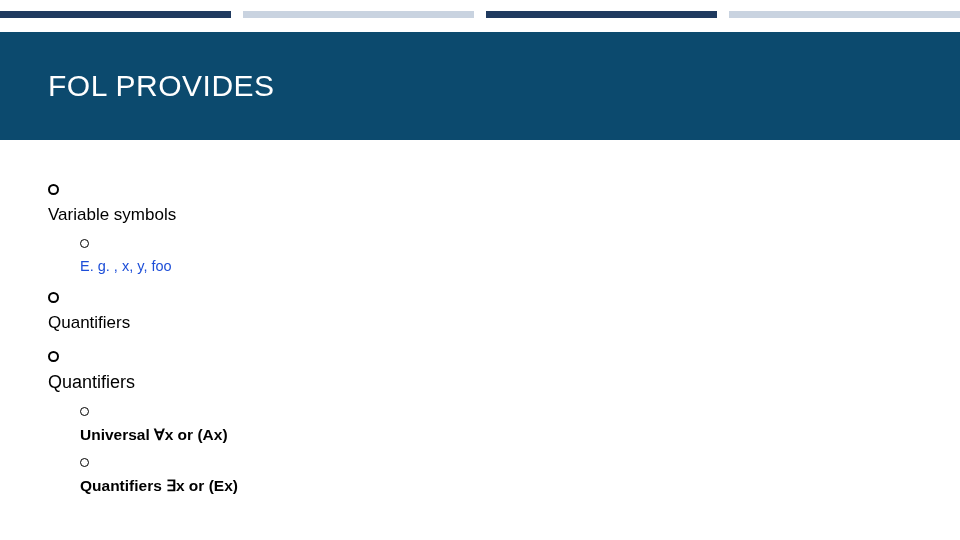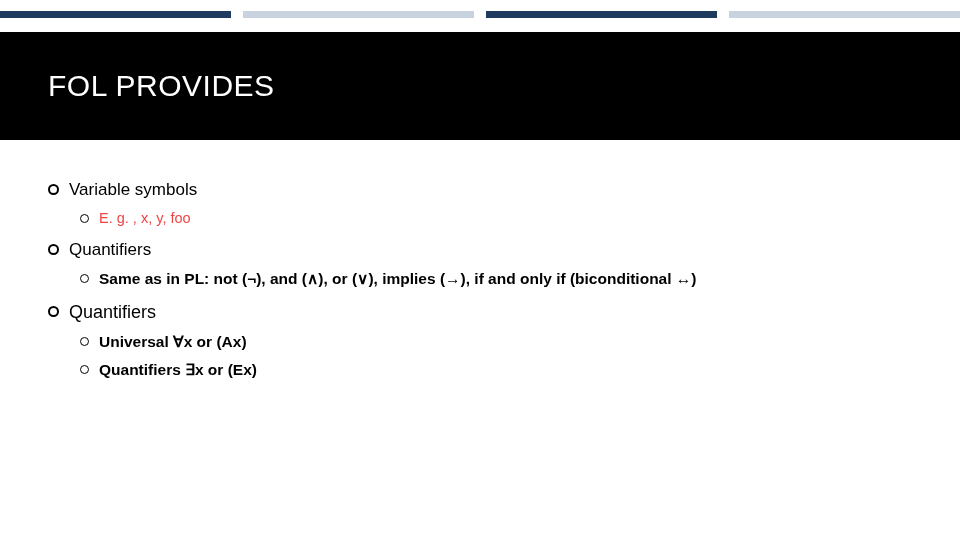--- a/index.html
+++ b/index.html
@@ -24,21 +24,21 @@
     height: 100%;
   }
   .top-stripe .seg.dark { background: #1f3a5f; flex: 1; }
   .top-stripe .seg.light { background: #c9d3e0; flex: 1; }
   .title-band {
     position: absolute;
     top: 32px;
     left: 0;
     width: 100%;
     height: 108px;
-    background: #000000;
+    background: #0c4a6e;
     display: flex;
     align-items: center;
     padding-left: 48px;
   }
   .title-band h1 {
     color: #ffffff;
     font-weight: 400;
     font-size: 30px;
     letter-spacing: 0.5px;
   }
@@ -59,32 +59,33 @@
     margin-left: 32px;
     margin-top: 10px;
   }
   ul.level2 > li {
     margin-bottom: 10px;
   }
   .bullet-row {
     display: flex;
     align-items: flex-start;
     gap: 10px;
+    flex-direction: column;
   }
   .bullet {
     flex: 0 0 auto;
     border: 2px solid #000;
     border-radius: 50%;
     background: transparent;
   }
   .bullet.lg { width: 11px; height: 11px; margin-top: 4px; }
   .bullet.sm { width: 9px; height: 9px; margin-top: 4px; border-width: 1.6px; }
   .lbl-lg { font-size: 17px; color: #000; }
   .lbl-md { font-size: 15.5px; color: #000; }
-  .lbl-sm { font-size: 14.5px; color: #ef4444; }
+  .lbl-sm { font-size: 14.5px; color: #1d4ed8; }
   .lbl-xl { font-size: 18px; color: #000; }
   .bold { font-weight: 700; }
 </style>
 </head>
 <body>
 
 <div class="top-stripe">
   <div class="seg dark"></div>
   <div class="seg light"></div>
   <div class="seg dark"></div>
@@ -110,28 +111,20 @@
           </div>
         </li>
       </ul>
     </li>
 
     <li>
       <div class="bullet-row">
         <span class="bullet lg"></span>
         <span class="lbl-lg">Quantifiers</span>
       </div>
-      <ul class="level2">
-        <li>
-          <div class="bullet-row">
-            <span class="bullet sm"></span>
-            <span class="lbl-md bold">Same as in PL: not (¬), and (∧), or (∨), implies (→), if and only if (biconditional ↔)</span>
-          </div>
-        </li>
-      </ul>
     </li>
 
     <li>
       <div class="bullet-row">
         <span class="bullet lg"></span>
         <span class="lbl-xl">Quantifiers</span>
       </div>
       <ul class="level2">
         <li>
           <div class="bullet-row">

